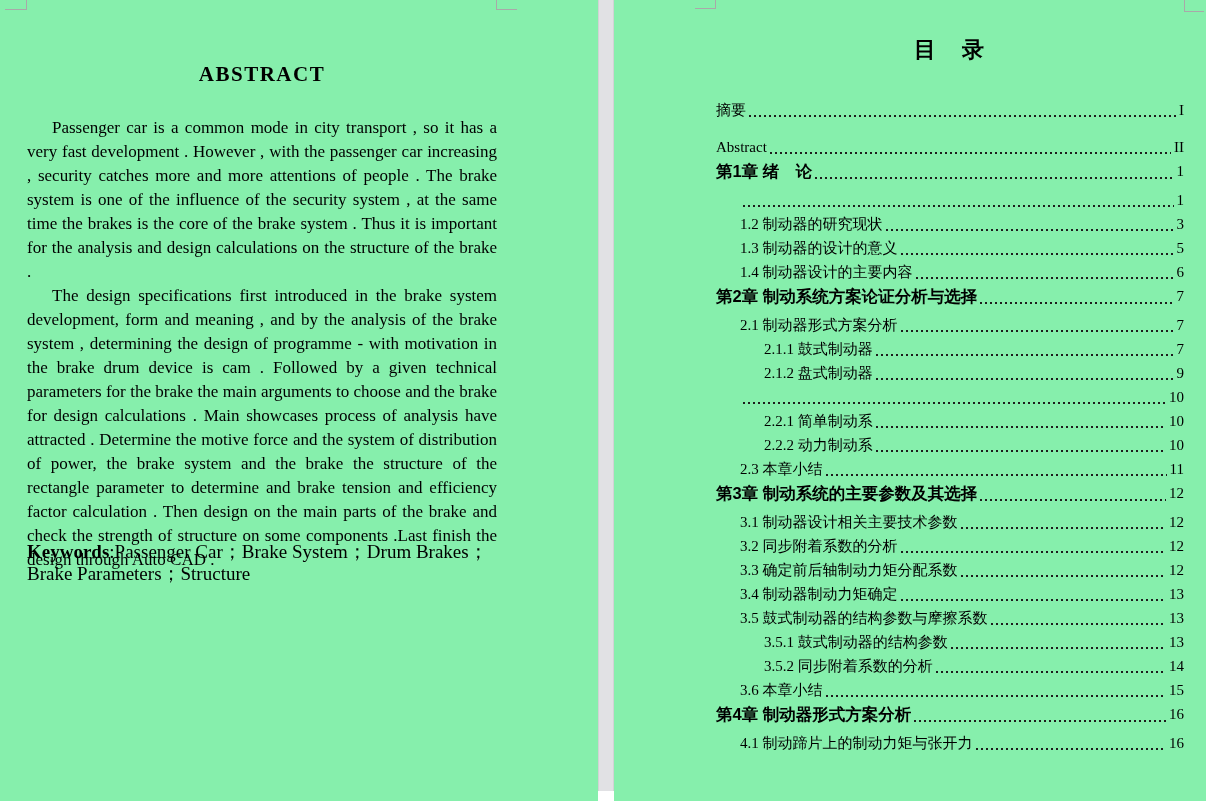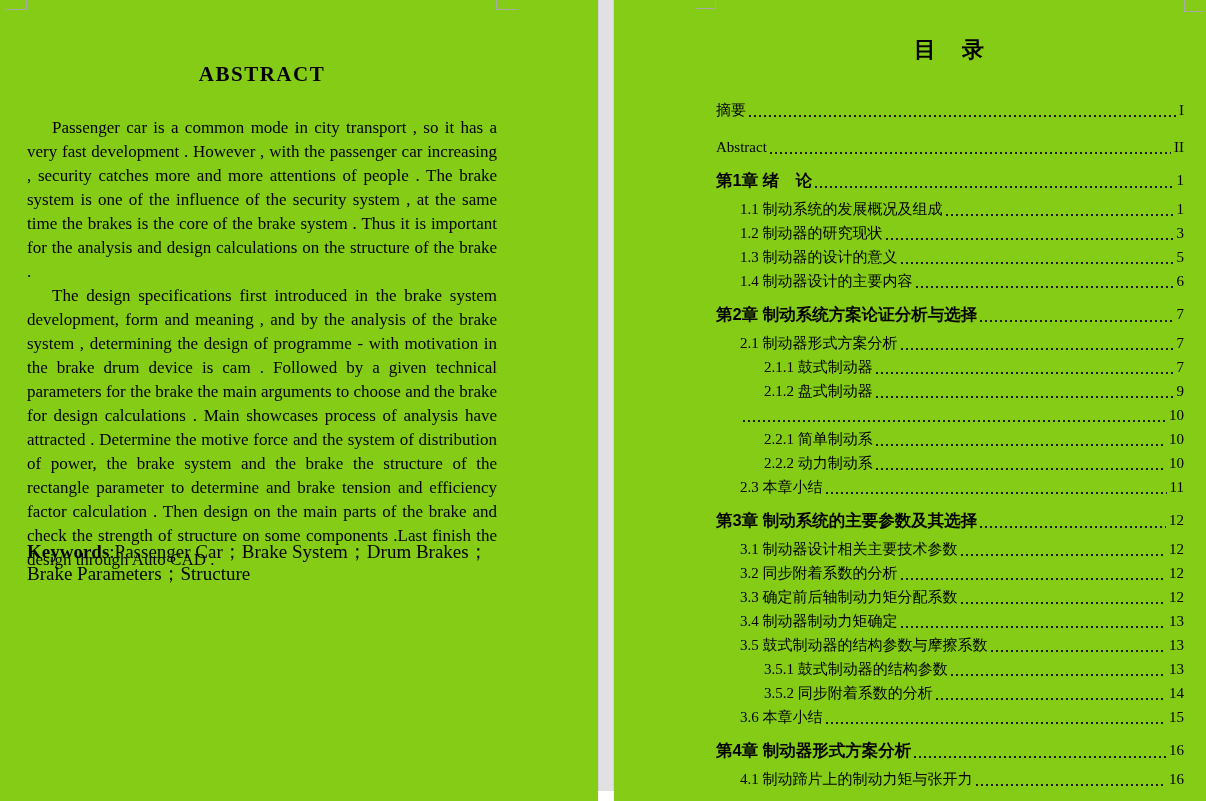--- a/index.html
+++ b/index.html
@@ -1,20 +1,20 @@
 <!DOCTYPE html>
 <html><head>
 <meta charset="utf-8">
 <style>
   html,body{margin:0;padding:0;background:#ffffff;}
   .screen{position:relative;width:1206px;height:801px;background:#ffffff;overflow:hidden;
           font-family:"Liberation Serif","DejaVu Serif",serif;color:#000;}
 
   
-  .page{position:absolute;top:0;height:801px;background:#84cc16;}
+  .page{position:absolute;top:0;height:801px;background:#86efac;}
   .page-left{left:0;width:598px;}
   .page-right{left:614px;width:592px;}
   .page-gap{position:absolute;left:598px;top:0;width:16px;height:791px;
             background:#e1e1e4;border-left:1px solid #d2d2d5;border-right:1px solid #d2d2d5;box-sizing:border-box;}
 
   
   .crop{position:absolute;box-sizing:border-box;}
   .crop-tl{border-right:1px solid #a9a9a9;border-bottom:1px solid #a9a9a9;}
   .crop-tr{border-left:1px solid #a9a9a9;border-bottom:1px solid #a9a9a9;}
   .crop-l-tl{left:5px;top:0;width:22px;height:10px;}
@@ -36,21 +36,21 @@
              font-family:"Liberation Sans","DejaVu Sans",sans-serif;font-weight:700;
              font-size:22px;line-height:28px;letter-spacing:2px;}
   .toc-list{position:absolute;top:98px;left:102px;width:468px;}
   .row{display:flex;align-items:flex-end;line-height:24px;font-size:15px;}
   .row .lbl{white-space:nowrap;}
   .row .pg{white-space:nowrap;font-family:"Liberation Serif","DejaVu Serif",serif;
            font-weight:400;font-size:15px;}
   .lv2{padding-left:24px;}
   .lv3{padding-left:48px;}
   .chapter{font-family:"Liberation Sans","DejaVu Sans",sans-serif;font-weight:700;
-           font-size:16.5px;line-height:25px;margin-top:9px;margin-bottom:4px;}
+           font-size:16.5px;line-height:25px;margin-bottom:4px;}
   .sp-abs{margin-top:13px;}
   .leader{flex:1 1 auto;position:relative;margin:0 3px;min-width:12px;align-self:stretch;}
   .leader::after{content:"";position:absolute;left:0;right:0;bottom:5px;height:2px;
                  background-image:repeating-linear-gradient(to right,#1c1c1c 0 1.7px,transparent 1.7px 5px);}
 </style>
 </head>
 <body>
 
 <div class="screen">
 
@@ -89,21 +89,20 @@
         <span class="lbl">Abstract</span>
         <span class="leader"></span>
         <span class="pg">II</span>
       </div>
       <div class="row lv1 chapter">
         <span class="lbl">第1章 绪　论</span>
         <span class="leader"></span>
         <span class="pg">1</span>
       </div>
       <div class="row lv2">
-        <span class="lbl">1.1 制动系统的发展概况及组成</span>
         <span class="leader"></span>
         <span class="pg">1</span>
       </div>
       <div class="row lv2">
         <span class="lbl">1.2 制动器的研究现状</span>
         <span class="leader"></span>
         <span class="pg">3</span>
       </div>
       <div class="row lv2">
         <span class="lbl">1.3 制动器的设计的意义</span>

